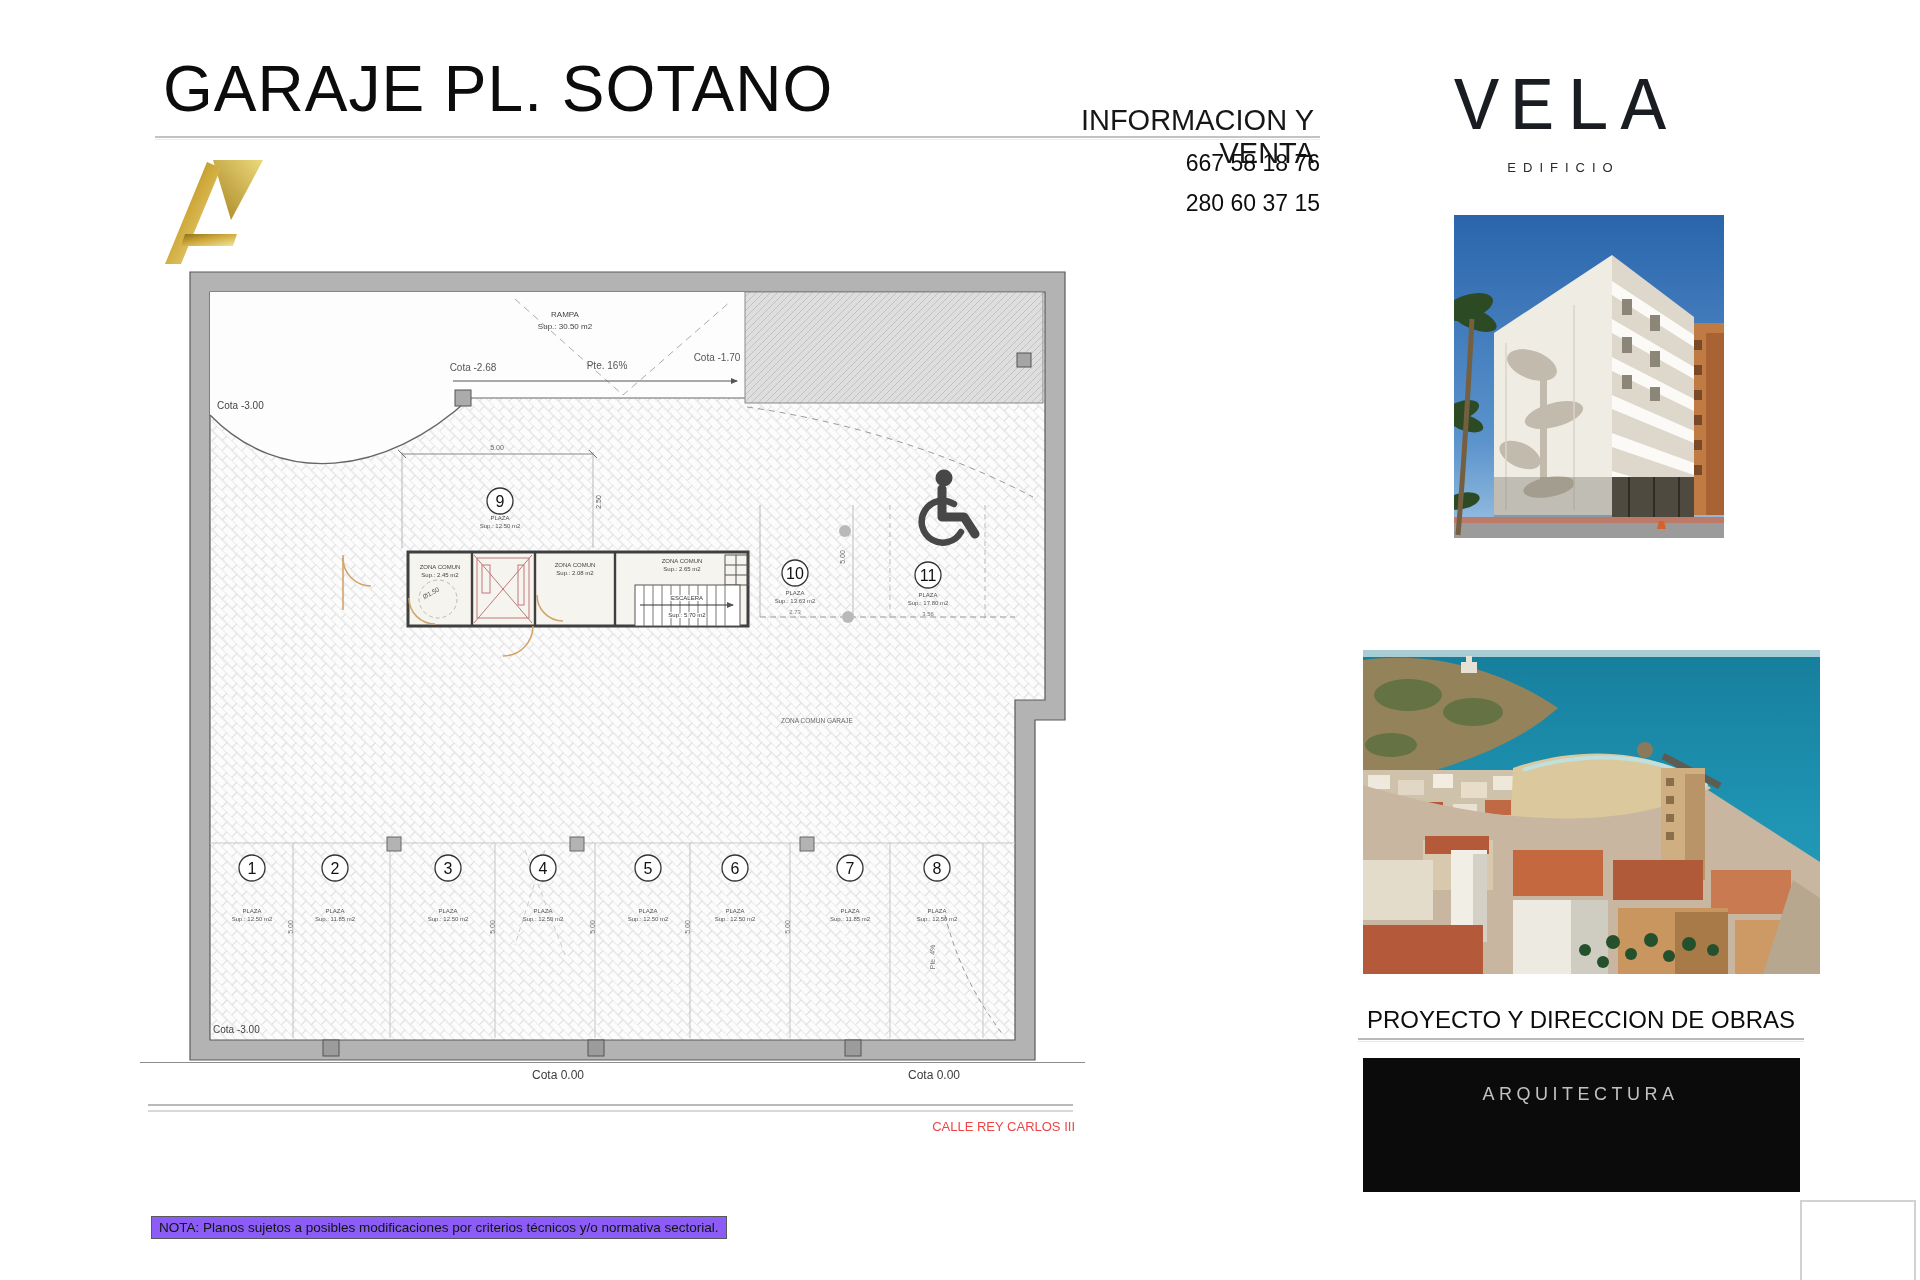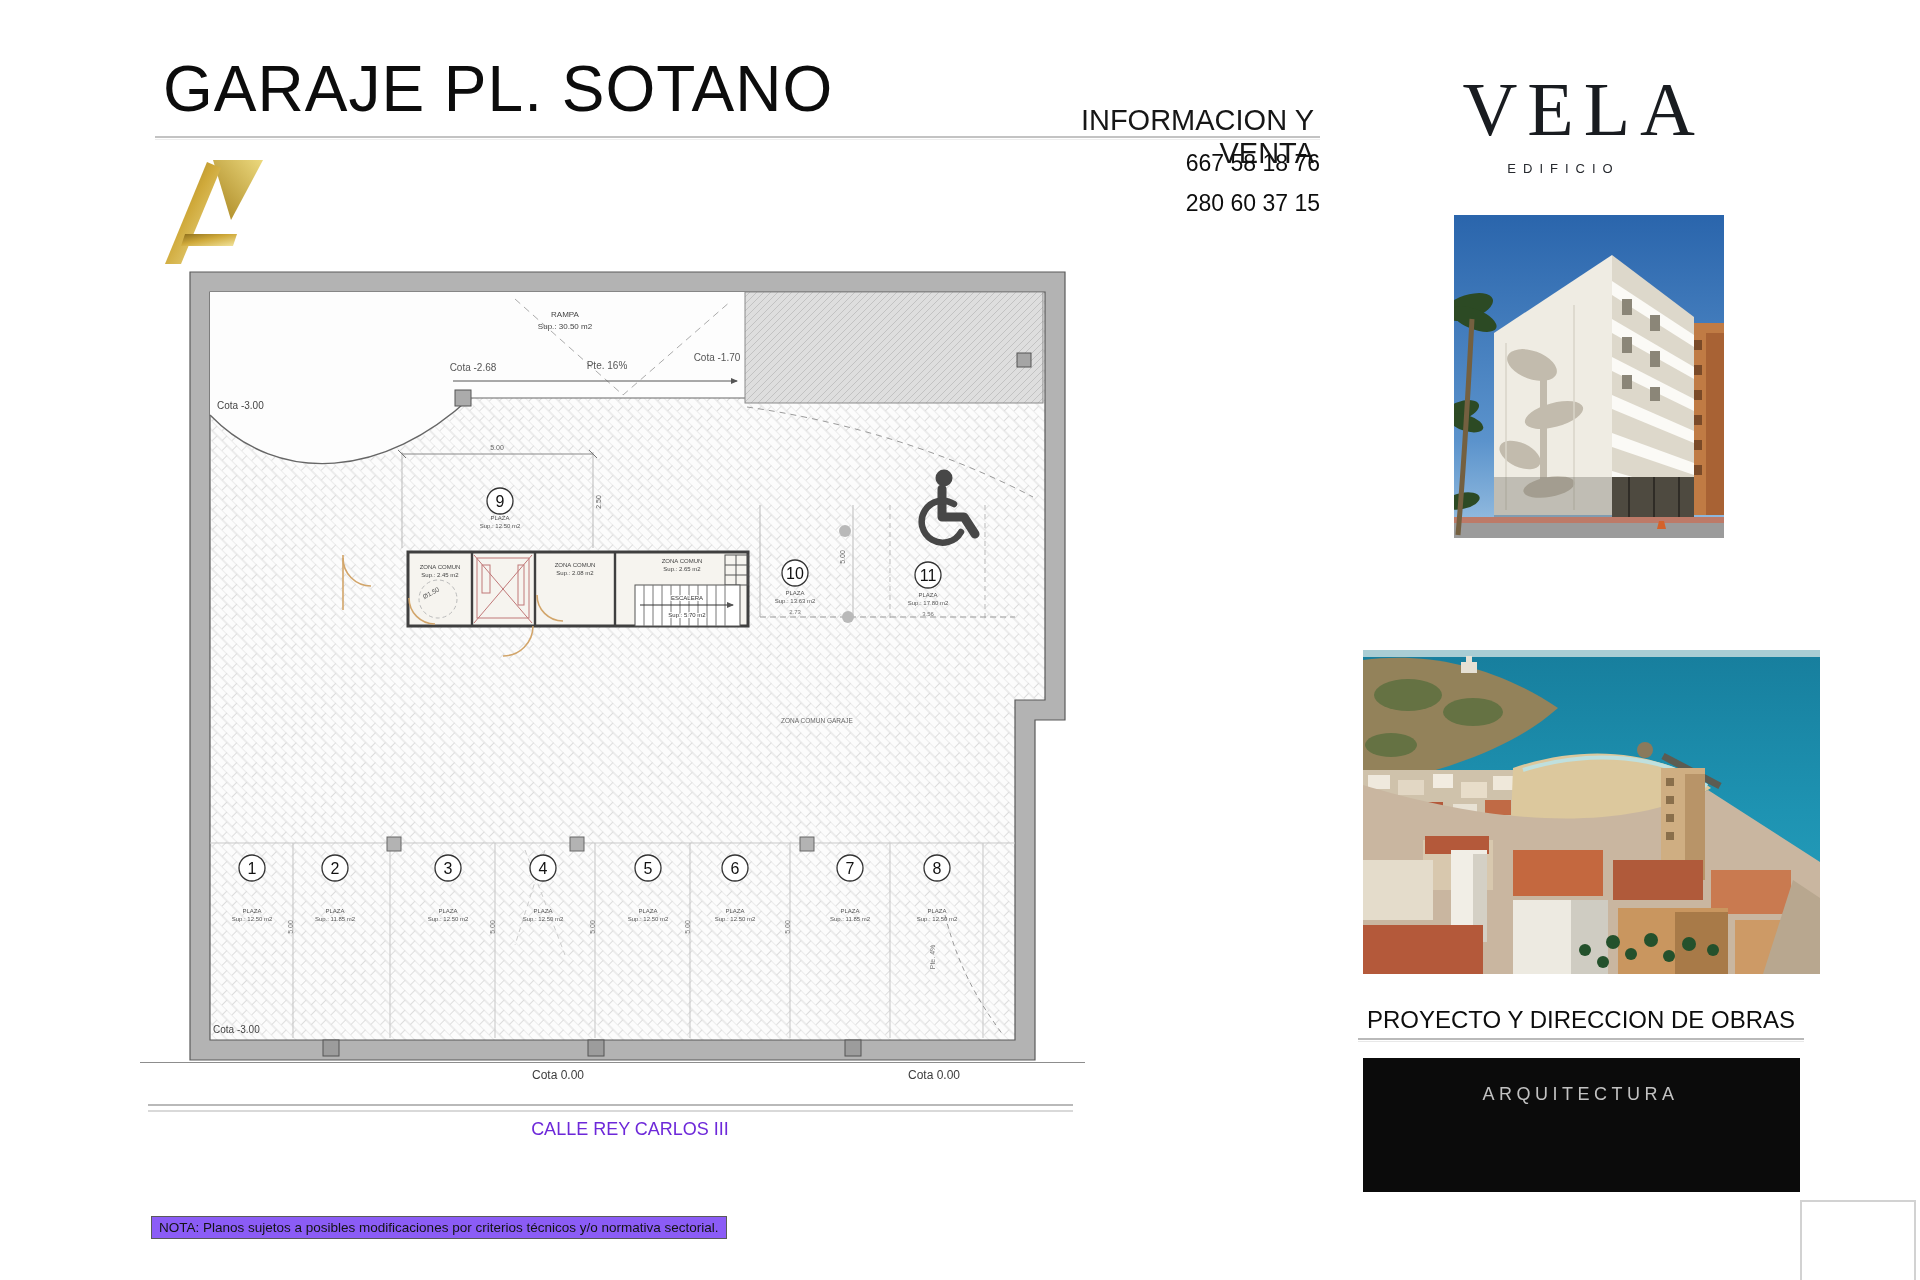--- a/index.html
+++ b/index.html
@@ -7,36 +7,36 @@
        font-family:"Liberation Sans",sans-serif;color:#111;}
   .abs{position:absolute;}
   
   .title{left:163px;top:52px;font-size:64px;letter-spacing:1px;color:#0c0c0c;}
   .hr3d{left:155px;top:136px;width:1165px;height:1px;border-top:2px solid #c3c3c3;border-bottom:1px solid #ededed;}
   .infoblock{left:990px;top:104px;width:330px;text-align:right;}
   .infoblock .lbl{font-size:29px;color:#161616;padding-right:6px;}
   .phones{left:1100px;top:143px;width:220px;text-align:right;font-size:23px;line-height:40px;color:#0d0d0d;}
   
   .vela{left:1415px;top:66px;width:290px;text-align:center;}
-  .vela .name{font-family:Liberation Serif, serif;font-size:76px;letter-spacing:10px;color:#191c20;padding-left:10px;text-align:right;}
+  .vela .name{font-family:Liberation Mono, monospace;font-size:76px;letter-spacing:10px;color:#191c20;padding-left:10px;}
   .vela .sub{font-size:13px;letter-spacing:7px;color:#26292e;margin-top:8px;padding-left:7px;}
   .photo{border:0;overflow:hidden;}
   
   .proyecto{left:1358px;top:1006px;width:446px;text-align:center;font-size:24px;color:#0d0d0d;}
   .proy-line{left:1358px;top:1038px;width:446px;height:1px;border-top:2px solid #b9b9b9;border-bottom:1px solid #e8e8e8;}
   .studio{left:1363px;top:1058px;width:437px;height:134px;background:#0b0b0b;}
   .studio .inner{width:fit-content;margin:26px auto 0;}
   .studio .nm{font-size:39px;color:#fafafa;letter-spacing:1px;}
   .studio .sb{text-align:right;font-size:18px;letter-spacing:4.5px;color:#c2c2c2;margin-top:6px;padding-right:2px;}
   .cornerbox{left:1800px;top:1200px;width:112px;height:78px;background:#fff;border:2px solid #d2d2d2;}
   
   .groundline{left:140px;top:1062px;width:945px;height:1px;background:#8d8d8d;}
   .cota0{font-size:12px;color:#3c3c3c;}
   .dblline{left:148px;top:1104px;width:925px;height:4px;border-top:2px solid #b9b9b9;border-bottom:2px solid #d9d9d9;}
-  .street{left:185px;top:1119px;width:890px;text-align:center;font-size:18px;color:#6d28d9;}
+  .street{left:185px;top:1119px;width:890px;text-align:right;font-size:13px;color:#ef4444;}
   .nota{left:151px;top:1216px;border:1px solid #5a5a5a;padding:3px 7px;font-size:13.5px;color:#141414;background:#8b5cf6;}
   svg text{font-family:"Liberation Sans",sans-serif;}
 </style>
 </head>
 <body>
 
 <div class="abs title">GARAJE PL. SOTANO</div>
 <div class="abs hr3d"></div>
 
 <div class="abs infoblock">

